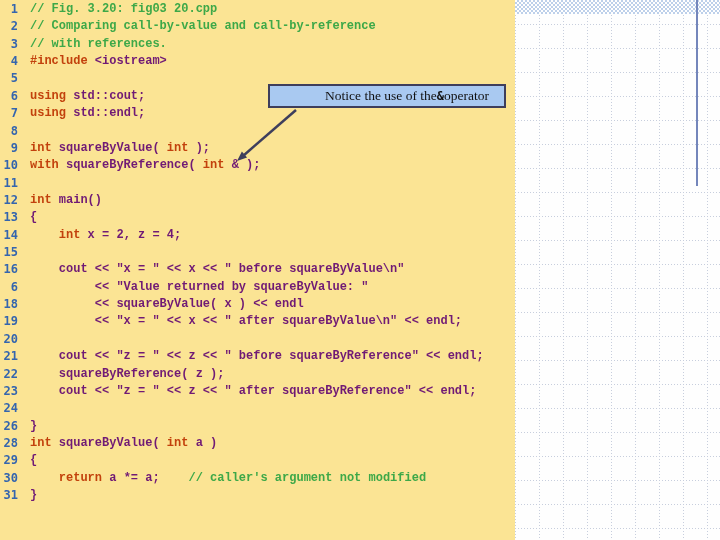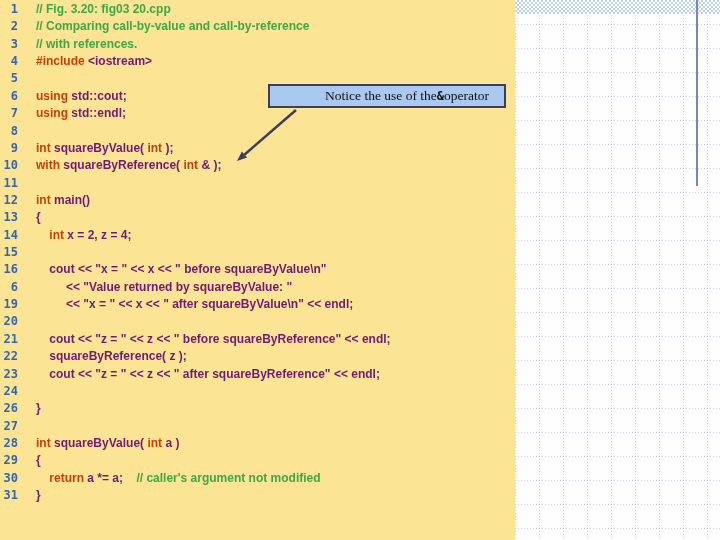--- a/index.html
+++ b/index.html
@@ -12,21 +12,21 @@
   .checker-band{position:absolute;left:0;top:0;width:205px;height:14px;
     background:repeating-conic-gradient(#BDD0EA 0% 25%, #ffffff 0% 50%) 0 0 / 4px 4px;}
   .v-line{position:absolute;left:181px;top:0;width:2px;height:186px;background:#7486BB;}
 
   
   .code-panel{position:absolute;left:0;top:0;width:515px;height:540px;background:#FBE494;
     padding-top:1px;box-sizing:border-box;}
   .line{display:flex;height:17.37px;align-items:flex-start;white-space:pre;}
   .ln{width:18px;flex:none;text-align:right;color:#3465AE;font-weight:bold;
       font-size:12px;line-height:17.37px;}
-  .src{margin:0 0 0 18px;font-family:Liberation Sans, sans-serif;font-weight:bold;
+  .src{margin:0 0 0 12px;font-family:Liberation Mono, monospace;font-weight:bold;
        font-size:12px;line-height:17.37px;color:#141414;}
   .kw{color:#c2410c;}
   .com{color:#3DA848;}
   .txt{color:#701a75;}
 
   
   .callout{position:absolute;left:268px;top:84px;width:238px;height:24px;
     background:#A9C9F1;border:2px solid #3E3E5C;box-sizing:border-box;
     display:flex;align-items:center;justify-content:center;
     font-family:"Liberation Serif","DejaVu Serif",serif;font-size:13.5px;color:#111;padding-left:40px;}
@@ -63,28 +63,28 @@
       <div class="line"><span class="ln">8</span><pre class="src"></pre></div>
       <div class="line"><span class="ln">9</span><pre class="src"><span class="kw">int</span><span class="txt"> squareByValue( </span><span class="kw">int</span><span class="txt"> );</span></pre></div>
       <div class="line"><span class="ln">10</span><pre class="src"><span class="kw">with</span><span class="txt"> squareByReference( </span><span class="kw">int</span><span class="txt"> &amp; );</span></pre></div>
       <div class="line"><span class="ln">11</span><pre class="src"></pre></div>
       <div class="line"><span class="ln">12</span><pre class="src"><span class="kw">int</span><span class="txt"> main()</span></pre></div>
       <div class="line"><span class="ln">13</span><pre class="src"><span class="txt">{</span></pre></div>
       <div class="line"><span class="ln">14</span><pre class="src"><span class="txt">    </span><span class="kw">int</span><span class="txt"> x = 2, z = 4;</span></pre></div>
       <div class="line"><span class="ln">15</span><pre class="src"></pre></div>
       <div class="line"><span class="ln">16</span><pre class="src"><span class="txt">    cout &lt;&lt; "x = " &lt;&lt; x &lt;&lt; " before squareByValue\n"</span></pre></div>
       <div class="line"><span class="ln">6</span><pre class="src"><span class="txt">         &lt;&lt; "Value returned by squareByValue: "</span></pre></div>
+      <div class="line"><span class="ln">18</span><pre class="src"><span class="txt">         &lt;&lt; squareByValue( x ) &lt;&lt; endl</span></pre></div>
       <div class="line"><span class="ln">19</span><pre class="src"><span class="txt">         &lt;&lt; "x = " &lt;&lt; x &lt;&lt; " after squareByValue\n" &lt;&lt; endl;</span></pre></div>
       <div class="line"><span class="ln">20</span><pre class="src"></pre></div>
       <div class="line"><span class="ln">21</span><pre class="src"><span class="txt">    cout &lt;&lt; "z = " &lt;&lt; z &lt;&lt; " before squareByReference" &lt;&lt; endl;</span></pre></div>
       <div class="line"><span class="ln">22</span><pre class="src"><span class="txt">    squareByReference( z );</span></pre></div>
       <div class="line"><span class="ln">23</span><pre class="src"><span class="txt">    cout &lt;&lt; "z = " &lt;&lt; z &lt;&lt; " after squareByReference" &lt;&lt; endl;</span></pre></div>
       <div class="line"><span class="ln">24</span><pre class="src"></pre></div>
       <div class="line"><span class="ln">26</span><pre class="src"><span class="txt">}</span></pre></div>
-      <div class="line"><span class="ln">27</span><pre class="src"></pre></div>
       <div class="line"><span class="ln">28</span><pre class="src"><span class="kw">int</span><span class="txt"> squareByValue( </span><span class="kw">int</span><span class="txt"> a )</span></pre></div>
       <div class="line"><span class="ln">29</span><pre class="src"><span class="txt">{</span></pre></div>
       <div class="line"><span class="ln">30</span><pre class="src"><span class="txt">    </span><span class="kw">return</span><span class="txt"> a *= a;    </span><span class="com">// caller's argument not modified</span></pre></div>
       <div class="line"><span class="ln">31</span><pre class="src"><span class="txt">}</span></pre></div>
     </div>
 
   <div class="callout" id="callout">
       <span>Notice the use of the </span>
       <span class="amp">&amp;</span>
       <span> operator</span>

